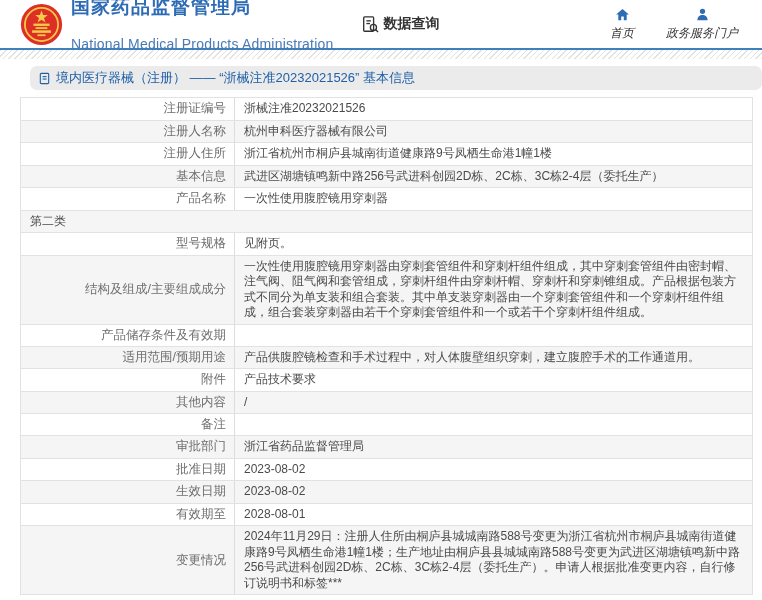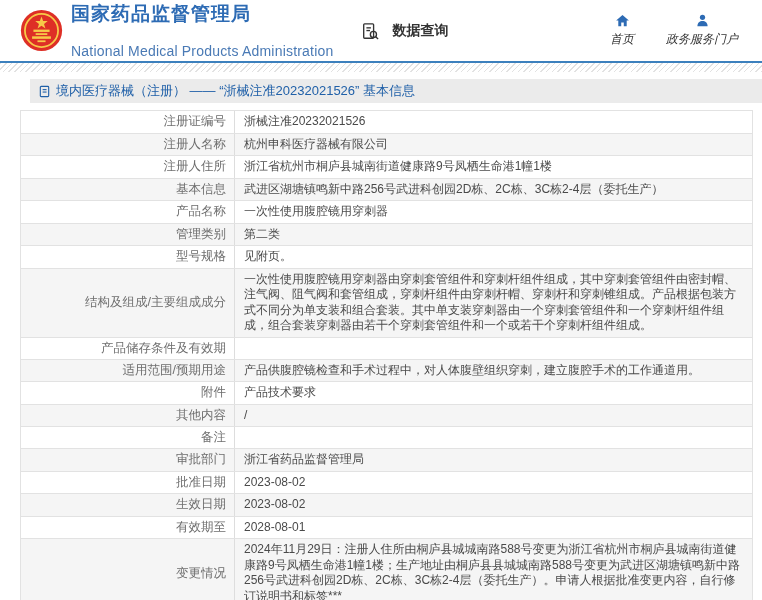--- a/index.html
+++ b/index.html
@@ -5,21 +5,21 @@
   * { box-sizing: border-box; margin: 0; padding: 0; }
   html, body { width: 762px; height: 600px; overflow: hidden; }
   body {
     font-family: "Liberation Sans", "DejaVu Sans", sans-serif;
     background: #ffffff;
     color: #333;
   }
 
   
   .site-header {
-    height: 61px;
+    height: 48px;
     display: flex;
     align-items: center;
     padding-left: 20px;
     background: #fff;
   }
   .brand { display: flex; align-items: center; gap: 8px; }
   .emblem svg { width: 43px; height: 43px; display: block; }
   .brand-text { display: flex; flex-direction: column; }
   .brand-title {
     font-size: 19px;
@@ -30,21 +30,21 @@
   }
   .brand-subtitle {
     font-size: 14px;
     color: #4a7ab5;
     margin-top: 18px;
     letter-spacing: 0.2px;
   }
   .data-query {
     display: flex;
     align-items: center;
-    gap: 13px;
+    gap: 4px;
     margin-left: 28px;
     font-size: 14px;
     font-weight: 600;
     color: #333;
     cursor: pointer;
     text-decoration: none;
   }
   .data-query svg { width: 18px; height: 18px; display: block; }
 
   .top-nav {
@@ -77,20 +77,21 @@
   .breadcrumb {
     margin: 7px 0 0 30px;
     background: #ebebeb;
     height: 24px;
     display: flex;
     align-items: center;
     gap: 5px;
     padding-left: 8px;
     font-size: 13px;
     color: #2060a8;
+    border-radius: 7px;
   }
   .breadcrumb svg { width: 13px; height: 13px; display: block; }
 
   
   .info-table {
     margin: 7px 9px 0 20px;   
     border: 1px solid #e2e2e2;
     border-bottom: none;
   }
   .trow {
@@ -225,23 +226,20 @@
   </div>
 
   <div class="trow">
     <div class="tlabel">
         <span>产品名称</span>
       </div>
     <div class="tvalue">一次性使用腹腔镜用穿刺器</div>
   </div>
 
   <div class="trow">
-    <div class="tlabel">
-        <span>管理类别</span>
-      </div>
     <div class="tvalue">第二类</div>
   </div>
 
   <div class="trow">
     <div class="tlabel">
         <span>型号规格</span>
       </div>
     <div class="tvalue">见附页。</div>
   </div>
 

